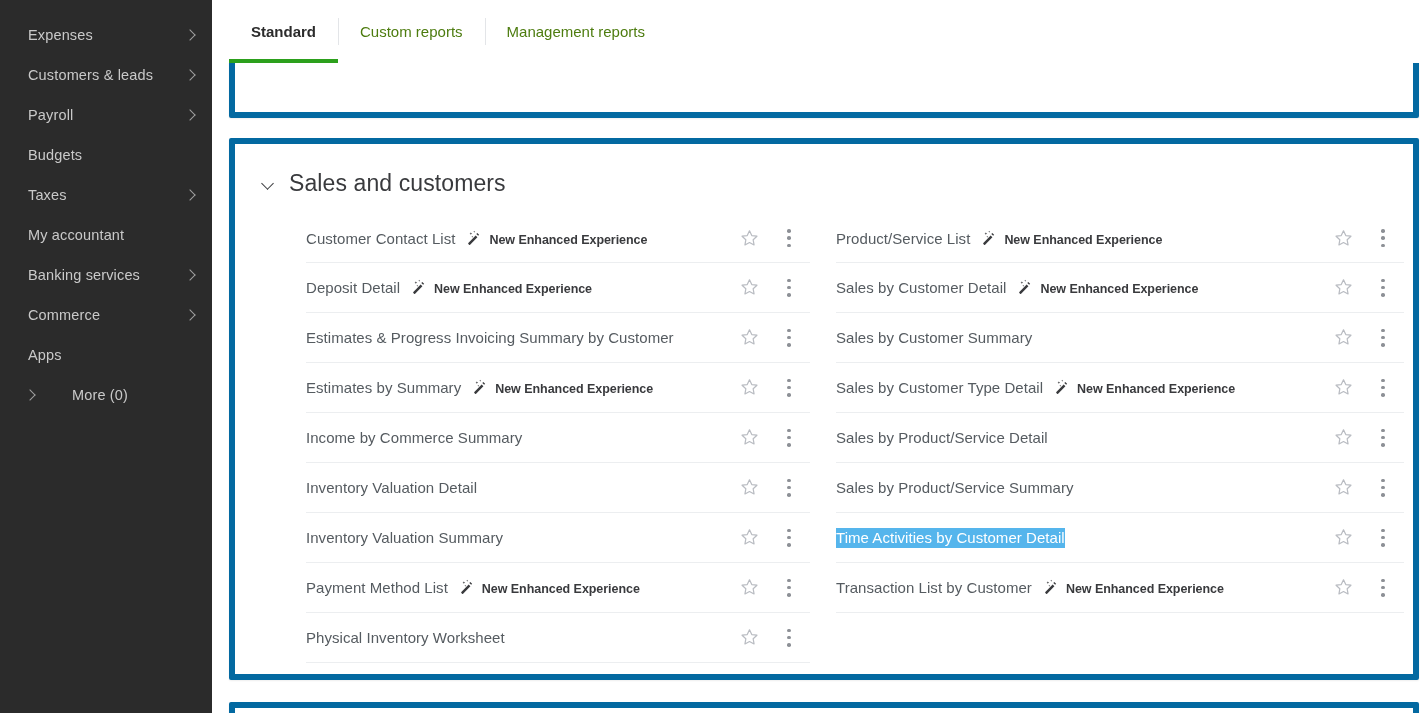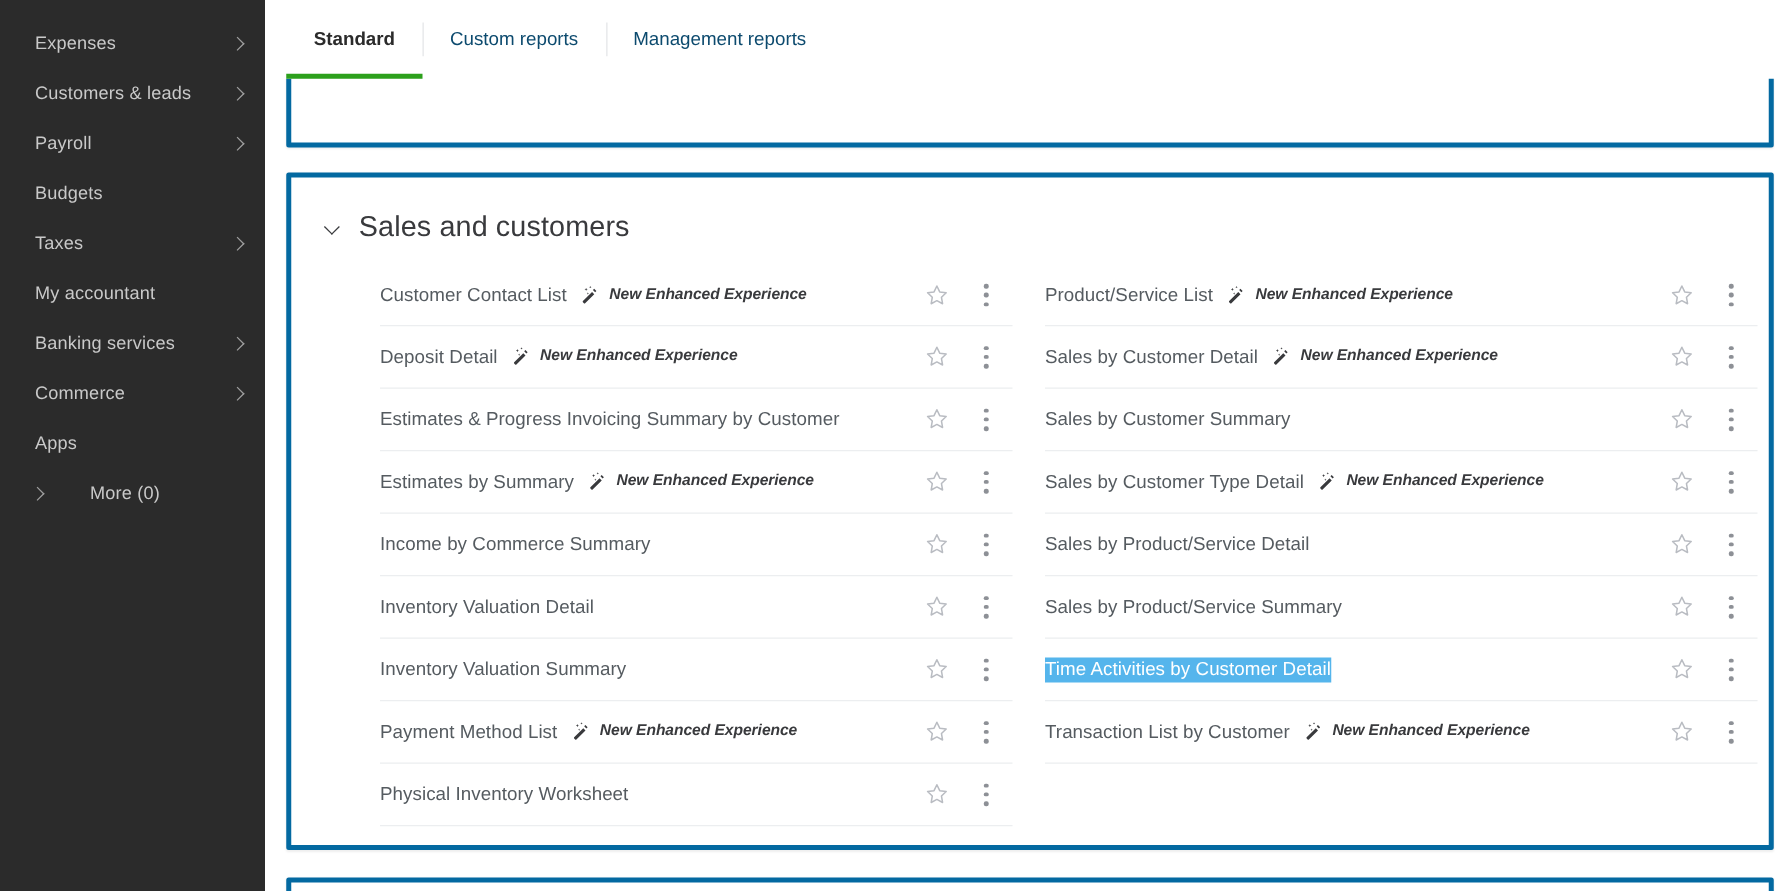--- a/index.html
+++ b/index.html
@@ -83,21 +83,21 @@
     z-index: 30;
     text-align: right;
   }
   .tab {
     position: relative;
     height: 63px;
     display: flex;
     align-items: center;
     padding: 0 22px;
     font-size: 15px;
-    color: #0c4a6e;
+    color: #4d7c0f;
     cursor: pointer;
     white-space: nowrap;
   }
   .tab + .tab::before {
     content: "";
     position: absolute;
     left: 0; top: 18px; bottom: 18px;
     width: 1px;
     background: #e3e5e8;
   }
@@ -112,21 +112,21 @@
 
   
   .scrollbody {
     position: absolute;
     top: 0; left: 0; right: 0; bottom: 0;
     padding: 0 0 0 17px;
   }
 
   .card {
     background: #ffffff;
-    border: 4px solid #0369a1;
+    border: 6px solid #0369a1;
     border-radius: 2px;
     box-shadow: 0 1px 2px rgba(0,0,0,.07);
     margin-bottom: 22px;
   }
   
   .card-clipped {
     position: absolute;
     left: 17px; right: 1px;
     top: -45px;
     height: 163px;
@@ -196,24 +196,23 @@
     white-space: nowrap;
     letter-spacing: .05px;
   }
   .report-name.selected {
     background: #55b5ec;
     color: #ffffff;
     padding: 1px 0 2px 0;
   }
   .badge {
     display: inline-flex;
-    align-items: flex-start;
+    align-items: flex-end;
     margin-left: 11px;
     white-space: nowrap;
-    font-style: italic;
   }
   .badge-text {
     font-size: 12.5px;
     font-weight: bold;
     color: #393a3d;
     letter-spacing: -.05px;
     margin-left: 6px;
   }
   .wand { width: 17px; height: 17px; flex: 0 0 17px; display:block; }
 

